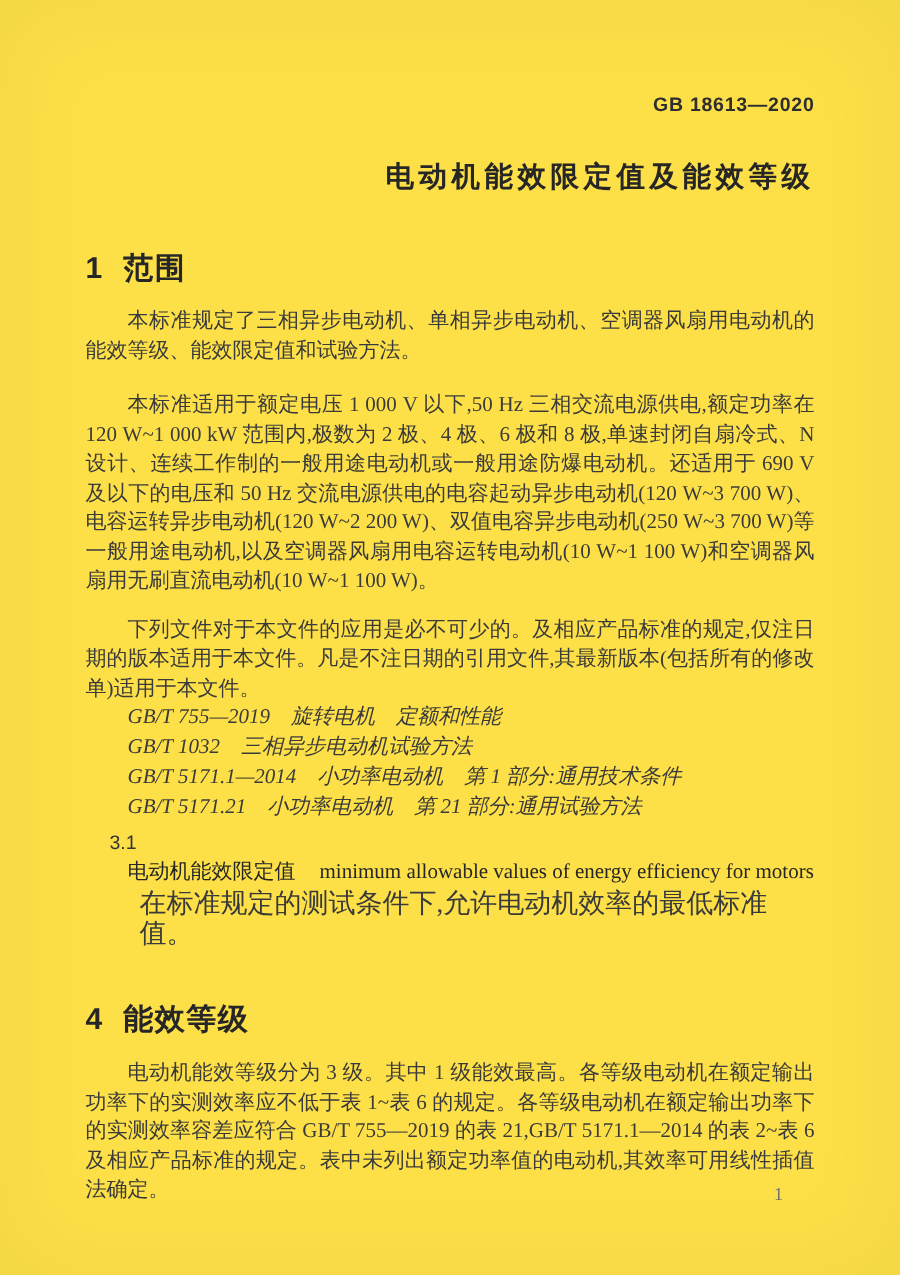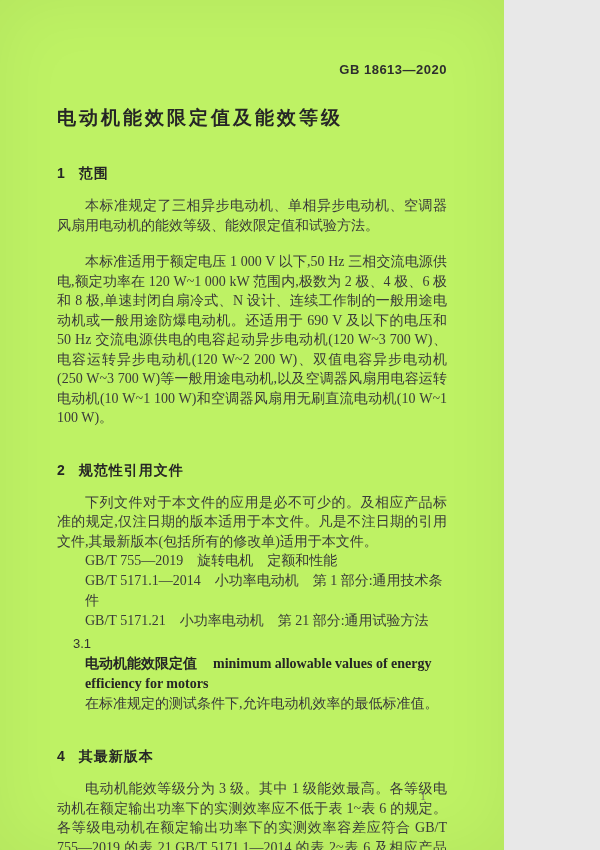--- a/index.html
+++ b/index.html
@@ -3,52 +3,52 @@
 <meta charset="utf-8">
 <style>
   html, body { margin: 0; padding: 0; }
   body {
     width: 600px; height: 850px;
     background: #e8e8e8;
     font-family: "Liberation Serif", "DejaVu Serif", serif;
   }
   .page {
     position: relative;
-    width: 504px; height: 850px;
-    background: #bef264;
+    width: 600px; height: 850px;
+    background: #fde047;
     box-shadow: inset 0 0 70px rgba(0,0,0,0.055);
     color: #3a3a3a;
     overflow: hidden;
   }
   .content { padding: 62px 57px 0 57px; }
 
   .doc-header {
     text-align: right;
     font-family: "Liberation Sans", "DejaVu Sans", sans-serif;
     font-weight: bold;
     font-size: 13px;
     letter-spacing: 0.5px;
     color: #2e2e2e;
   }
 
   .doc-title {
     margin: 28px 0 0 0;
-    text-align: left;
+    text-align: right;
     font-family: "Liberation Sans", "DejaVu Sans", sans-serif;
     font-weight: bold;
     font-size: 19px;
     letter-spacing: 3px;
     color: #262626;
   }
 
   h2.sec-heading {
     margin: 34px 0 0 0;
     font-family: "Liberation Sans", "DejaVu Sans", sans-serif;
     font-weight: bold;
-    font-size: 14px;
+    font-size: 20px;
     letter-spacing: 1px;
     color: #262626;
   }
   h2.sec-heading .sec-num { margin-right: 14px; letter-spacing: 0; }
 
   p.body-para {
     margin: 13px 0 0 0;
     font-size: 14px;
     line-height: 19.5px;
     text-align: justify;
@@ -56,41 +56,42 @@
     color: #3a3a3a;
   }
   p.body-para + p.body-para { margin-top: 17px; }
 
   ul.ref-list {
     list-style: none;
     margin: 0; padding: 0 0 0 2em;
     font-size: 14px;
     line-height: 20px;
     color: #3a3a3a;
+    font-style: italic;
   }
 
   .term-num {
     margin: 5px 0 0 16px;
     font-family: "Liberation Sans", "DejaVu Sans", sans-serif;
     font-size: 13px;
     color: #333;
   }
   .term-line {
     margin: 3px 0 0 0;
     padding-left: 2em;
     font-size: 14px;
     line-height: 20px;
-    font-weight: bold;
+    font-weight: normal;
     color: #262626;
   }
   .term-line .term-en { margin-left: 16px; font-family: "Liberation Serif", serif; }
   .term-def {
     margin: 0;
     padding-left: 2em;
-    font-size: 14px;
+    font-size: 18px;
     line-height: 20px;
     color: #3a3a3a;
   }
 
   .page-num {
     position: absolute;
     right: 78px;
     bottom: 46px;
     font-size: 12px;
     color: #6f6f6f;
@@ -110,42 +111,40 @@
 
     <section>
       <h2 class="sec-heading">
         <span class="sec-num">1</span><span>范围</span>
       </h2>
       <p class="body-para">本标准规定了三相异步电动机、单相异步电动机、空调器风扇用电动机的能效等级、能效限定值和试验方法。</p>
       <p class="body-para">本标准适用于额定电压 1 000 V 以下,50 Hz 三相交流电源供电,额定功率在 120 W~1 000 kW 范围内,极数为 2 极、4 极、6 极和 8 极,单速封闭自扇冷式、N 设计、连续工作制的一般用途电动机或一般用途防爆电动机。还适用于 690 V 及以下的电压和 50 Hz 交流电源供电的电容起动异步电动机(120 W~3 700 W)、电容运转异步电动机(120 W~2 200 W)、双值电容异步电动机(250 W~3 700 W)等一般用途电动机,以及空调器风扇用电容运转电动机(10 W~1 100 W)和空调器风扇用无刷直流电动机(10 W~1 100 W)。</p>
     </section>
 
     <section>
-      <h2 class="sec-heading">
-        <span class="sec-num">2</span><span>规范性引用文件</span>
-      </h2>
       <p class="body-para">下列文件对于本文件的应用是必不可少的。及相应产品标准的规定,仅注日期的版本适用于本文件。凡是不注日期的引用文件,其最新版本(包括所有的修改单)适用于本文件。</p>
       <ul class="ref-list">
         <li>GB/T 755—2019　旋转电机　定额和性能</li>
+        <li>GB/T 1032　三相异步电动机试验方法</li>
         <li>GB/T 5171.1—2014　小功率电动机　第 1 部分:通用技术条件</li>
         <li>GB/T 5171.21　小功率电动机　第 21 部分:通用试验方法</li>
       </ul>
     </section>
 
     <section>
       <p class="term-num">3.1</p>
       <p class="term-line">
         <span class="term-zh">电动机能效限定值</span><span class="term-en">minimum allowable values of energy efficiency for motors</span>
       </p>
       <p class="term-def">在标准规定的测试条件下,允许电动机效率的最低标准值。</p>
     </section>
 
     <section>
       <h2 class="sec-heading">
-        <span class="sec-num">4</span><span>其最新版本</span>
+        <span class="sec-num">4</span><span>能效等级</span>
       </h2>
       <p class="body-para">电动机能效等级分为 3 级。其中 1 级能效最高。各等级电动机在额定输出功率下的实测效率应不低于表 1~表 6 的规定。各等级电动机在额定输出功率下的实测效率容差应符合 GB/T 755—2019 的表 21,GB/T 5171.1—2014 的表 2~表 6 及相应产品标准的规定。表中未列出额定功率值的电动机,其效率可用线性插值法确定。</p>
     </section>
 
   </div>
 
   <span class="page-num">1</span>
 </div>
 
 </body></html>

